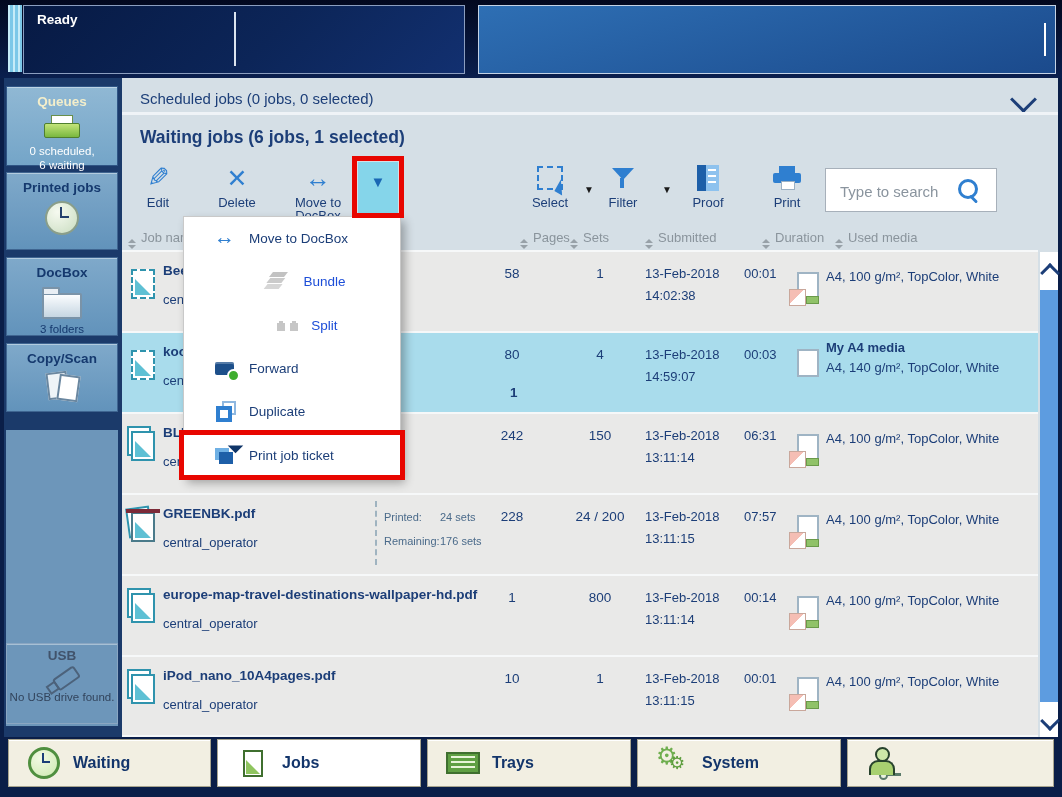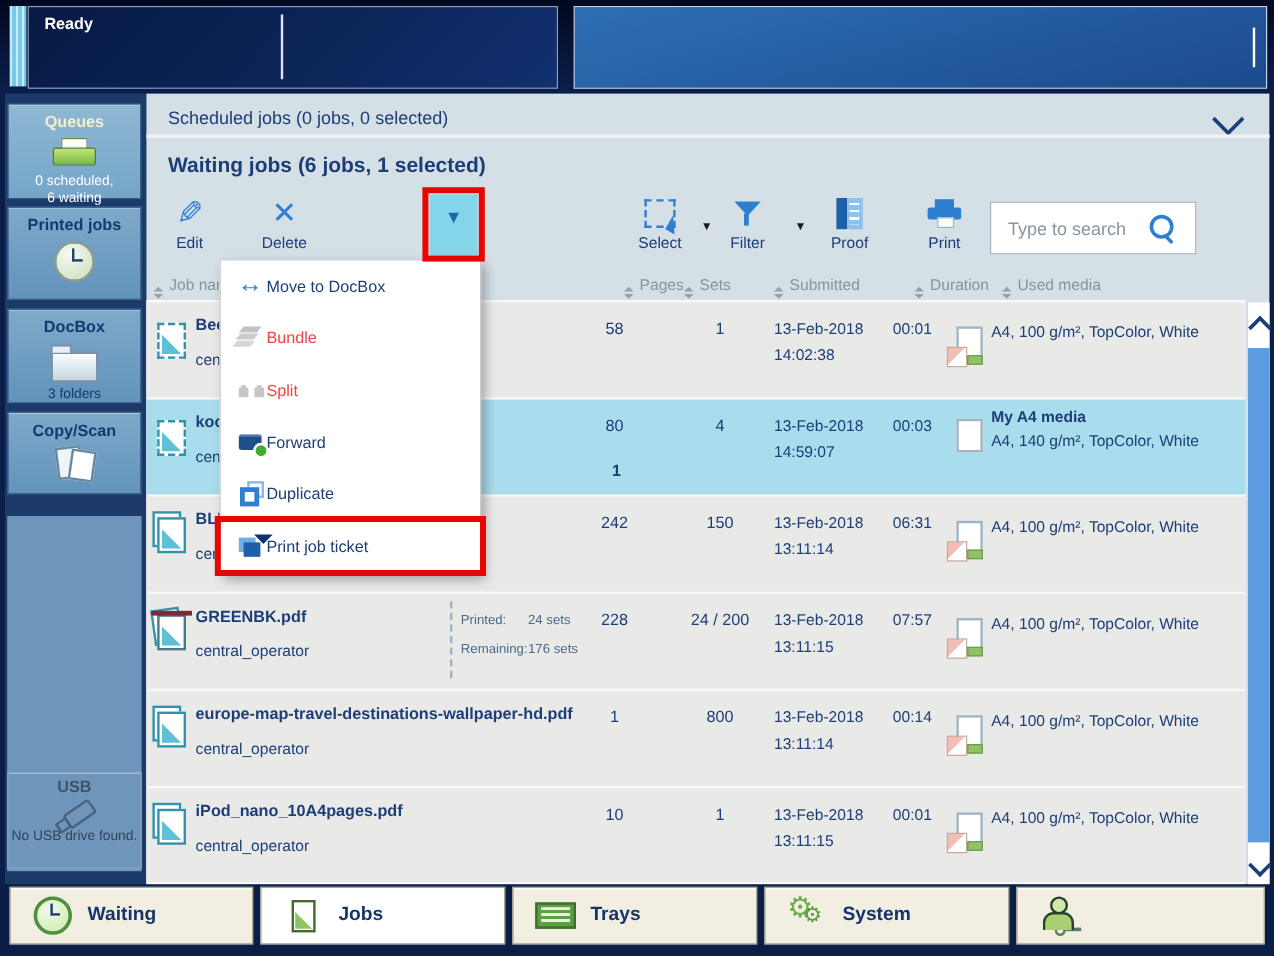--- a/index.html
+++ b/index.html
@@ -138,22 +138,22 @@
   
   .sb-track{left:1040px;top:252px;width:18px;height:485px;background:#ffffff;}
   .sb-thumb{left:1040px;top:290px;width:18px;height:412px;background:#5d9ce0;}
   .sb-chev{width:11px;height:11px;border-width:3px;}
   .sb-up{left:1043px;top:266px;transform:rotate(-135deg);}
   .sb-down{left:1043px;top:714px;transform:rotate(45deg);}
 
   
   .menu{left:183px;top:216px;width:218px;height:262px;background:#ffffff;border:1px solid #c9c9c9;
         box-shadow:4px 5px 9px rgba(0,0,0,.3);z-index:40;display:flex;flex-direction:column;box-sizing:border-box;}
-  .mitem{flex:1;display:flex;align-items:center;padding-left:14px;gap:0;font-size:13.5px;color:#1c3e78;}
-  .mitem.disabled{color:#ef4444;}
+  .mitem{flex:1;display:flex;align-items:center;padding-left:30px;gap:11px;font-size:13.5px;color:#1c3e78;}
+  .mitem.disabled{color:#1d4ed8;justify-content:center;}
   .mic{width:24px;height:22px;position:relative;flex:0 0 24px;}
   .mic-move::before{content:"↔";font-size:21px;font-weight:bold;color:#2f7fd0;position:absolute;left:0;top:-3px;}
   .mic-bundle::before{content:"";position:absolute;left:3px;top:1px;width:15px;height:5px;background:#c2c2c2;transform:skewX(-38deg);
                       box-shadow:2px 6px 0 #cbcbcb,4px 12px 0 #d6d6d6;}
   .mic-split::before{content:"";position:absolute;left:1px;top:9px;width:8px;height:8px;background:#c6c6c6;box-shadow:0 -4px 0 -2px #c6c6c6;}
   .mic-split::after{content:"";position:absolute;left:14px;top:9px;width:8px;height:8px;background:#c6c6c6;box-shadow:0 -4px 0 -2px #c6c6c6;}
   .mic-fwd::before{content:"";position:absolute;left:1px;top:4px;width:19px;height:13px;background:#1d4f8a;border-radius:2px;
                    box-shadow:inset 0 2px 0 rgba(255,255,255,.25);}
   .mic-fwd::after{content:"";position:absolute;right:-2px;bottom:-2px;width:9px;height:9px;border-radius:50%;background:#3fae2f;border:2px solid #ffffff;}
   .mic-dup::before{content:"";position:absolute;right:2px;top:0;width:10px;height:10px;border:2px solid #8fb8e0;background:#fff;}
@@ -263,20 +263,27 @@
         <span class="ic-edit"></span>
       </div>
     <div class="lbl">Edit</div>
   </div>
   <div class="tbtn" style="left:209px;width:56px;">
     <div class="icz">
         <span class="ic-x"></span>
       </div>
     <div class="lbl">Delete</div>
   </div>
+  <div class="tbtn" style="left:286px;width:64px;">
+    <div class="icz">
+        <span class="ic-harrow"></span>
+      </div>
+    <div class="lbl">Move to</div>
+    <div class="lbl" style="margin-top:0;">DocBox</div>
+  </div>
   <div class="abs dd-btn"></div>
   <div class="tbtn" style="left:520px;width:60px;">
     <div class="icz">
         <span class="ic-select">
           <i></i>
         </span>
       </div>
     <div class="lbl">Select</div>
   </div>
   <div class="abs mini-caret" style="left:584px;">▼</div>

